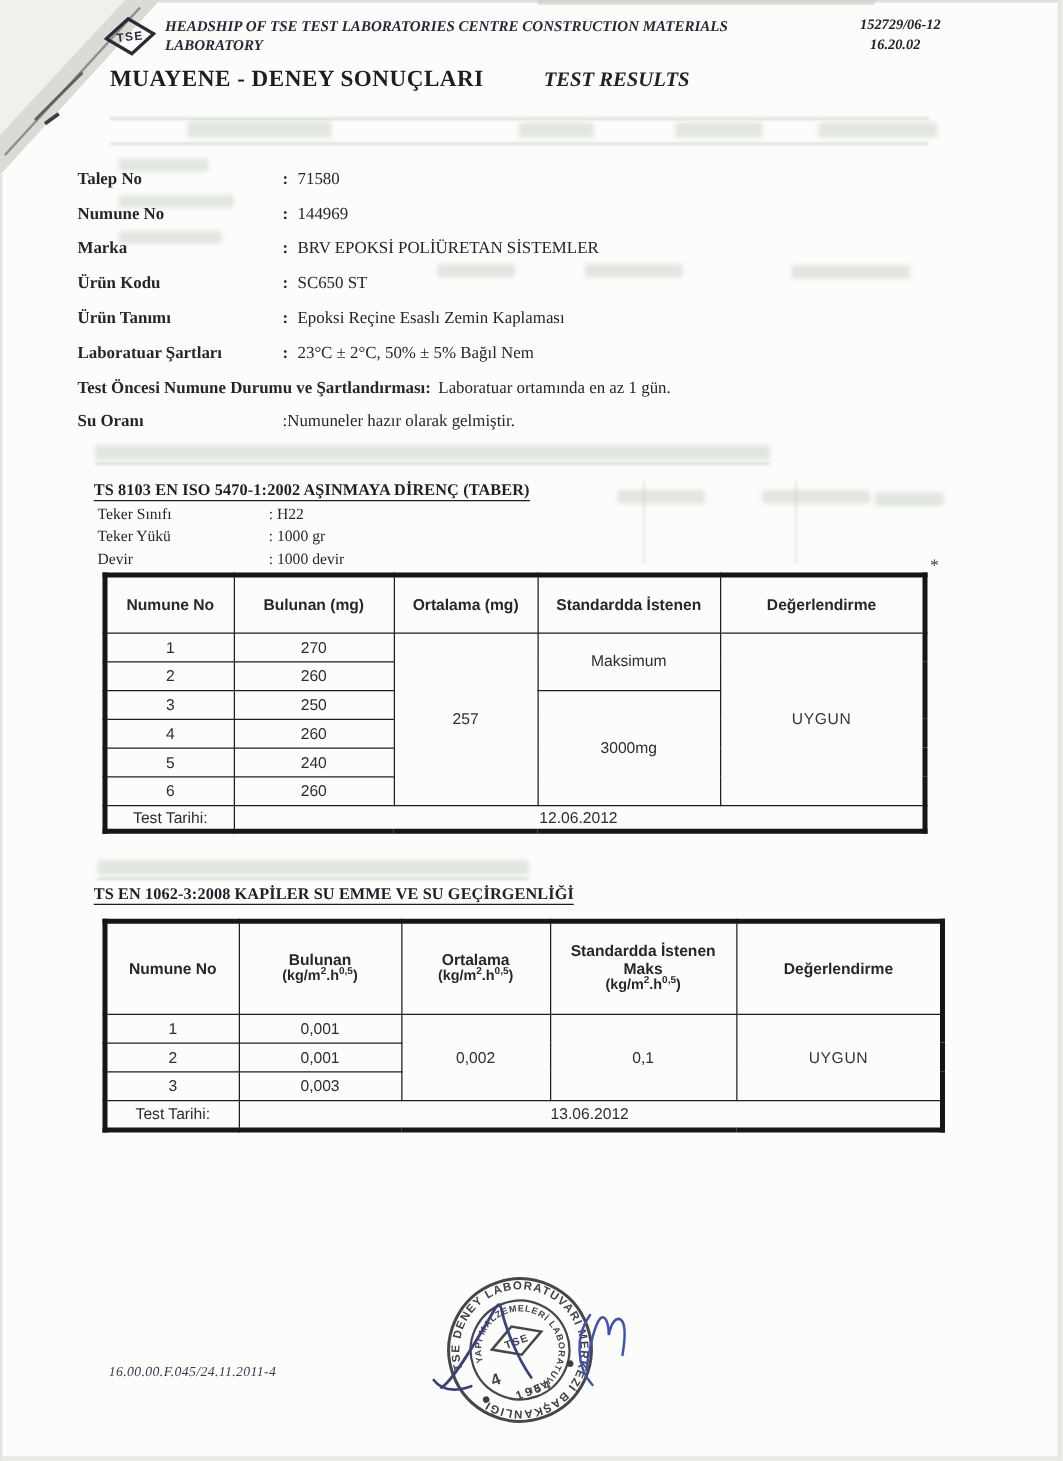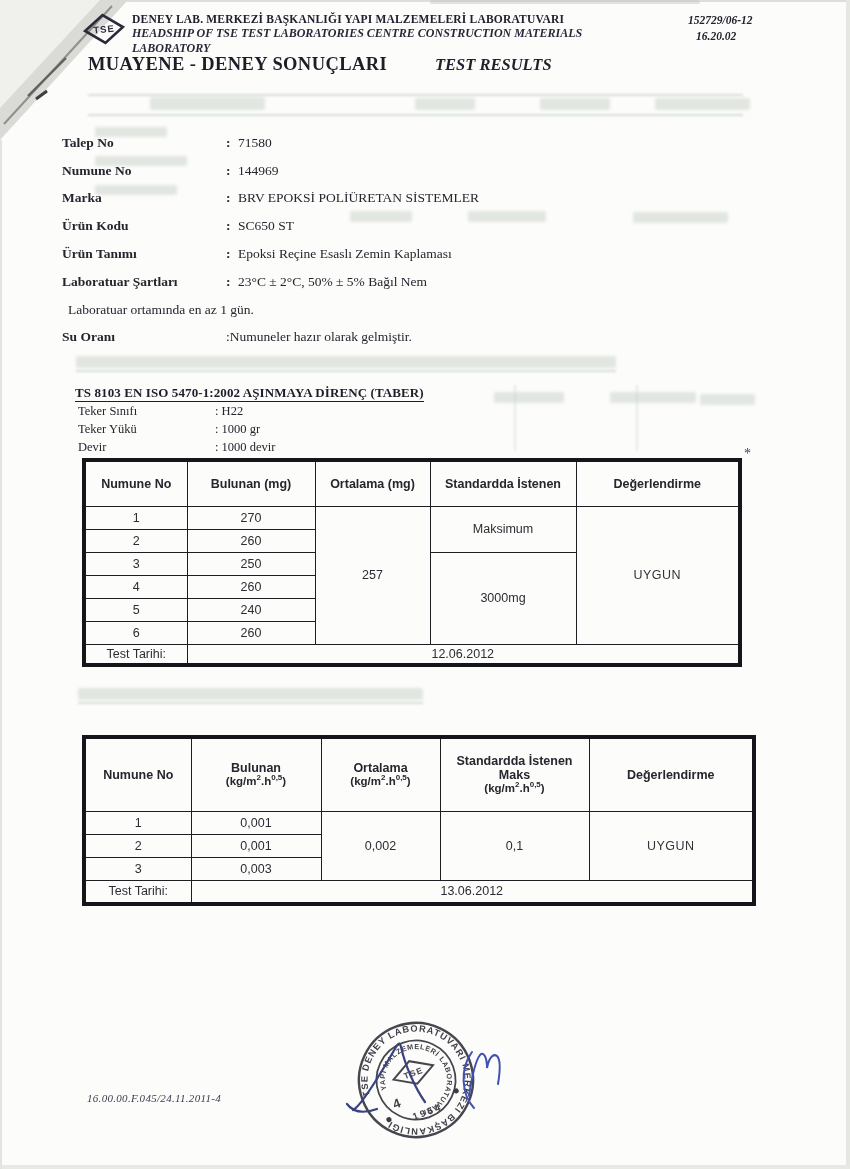--- a/index.html
+++ b/index.html
@@ -101,21 +101,20 @@
   <div class="ghost" style="left:78px;top:688px;width:345px;height:12px;"></div>
   <div class="ghost-line" style="left:78px;top:702px;width:345px;"></div>
 
   <svg class="abs" style="left:82px;top:11px;" width="44" height="36" viewBox="0 0 44 36">
     <g transform="rotate(-6 22 18)">
       <polygon points="3,18 22,4 41,18 22,32" fill="none" stroke="#2a2a3a" stroke-width="2.6"></polygon>
       <text x="22" y="21.5" text-anchor="middle" font-family="Liberation Sans, sans-serif" font-size="9.5" font-weight="bold" letter-spacing="1" fill="#2a2a3a">TSE</text>
     </g>
   </svg>
   <div class="abs" style="left:132px;top:13px;width:480px;">
-    <div class="org-tr">DENEY LAB. MERKEZİ BAŞKANLIĞI YAPI MALZEMELERİ LABORATUVARI</div>
     <div class="org-en">HEADSHIP OF TSE TEST LABORATORIES CENTRE CONSTRUCTION MATERIALS LABORATORY</div>
   </div>
   <div class="abs refs" style="left:688px;top:12px;">
     <div class="ref1">152729/06-12</div>
     <div class="ref2">16.20.02</div>
   </div>
   <div class="abs" style="left:88px;top:54px;white-space:nowrap;">
     <span class="title-tr">MUAYENE - DENEY SONUÇLARI</span><span class="title-en">TEST RESULTS</span>
   </div>
 
@@ -144,20 +143,21 @@
       <span class="ilabel">Ürün Tanımı</span>
       <span class="icolon">:</span>
       <span class="ivalue">Epoksi Reçine Esaslı Zemin Kaplaması</span>
     </div>
     <div class="irow">
       <span class="ilabel">Laboratuar Şartları</span>
       <span class="icolon">:</span>
       <span class="ivalue">23°C ± 2°C, 50% ± 5% Bağıl Nem</span>
     </div>
     <div class="irow-inline">
+      <span class="b">Test Öncesi Numune Durumu ve Şartlandırması:</span>
       <span class="n">Laboratuar ortamında en az 1 gün.</span>
     </div>
     <div class="irow">
       <span class="ilabel">Su Oranı</span>
       <span class="ivalue">:Numuneler hazır olarak gelmiştir.</span>
     </div>
   </div>
 
   <div class="abs" style="left:75px;top:383px;">
     <span class="sec-title">TS 8103 EN ISO 5470-1:2002 AŞINMAYA DİRENÇ (TABER)</span>
@@ -222,20 +222,23 @@
       <td>6</td>
       <td>260</td>
     </tr>
     <tr style="height:21px">
       <td class="fl">Test Tarihi:</td>
       <td class="fd" colspan="4">12.06.2012</td>
     </tr>
   </tbody>
     </table>
 
+  <div class="abs" style="left:75px;top:706px;">
+    <span class="sec-title">TS EN 1062-3:2008 KAPİLER SU EMME VE SU GEÇİRGENLİĞİ</span>
+  </div>
 
   <table class="res abs" style="left:82px;top:735px;width:670px;">
     <colgroup>
         <col style="width:107px">
         <col style="width:130px">
         <col style="width:119px">
         <col style="width:149px">
         <col style="width:165px">
       </colgroup>
     <tbody>

